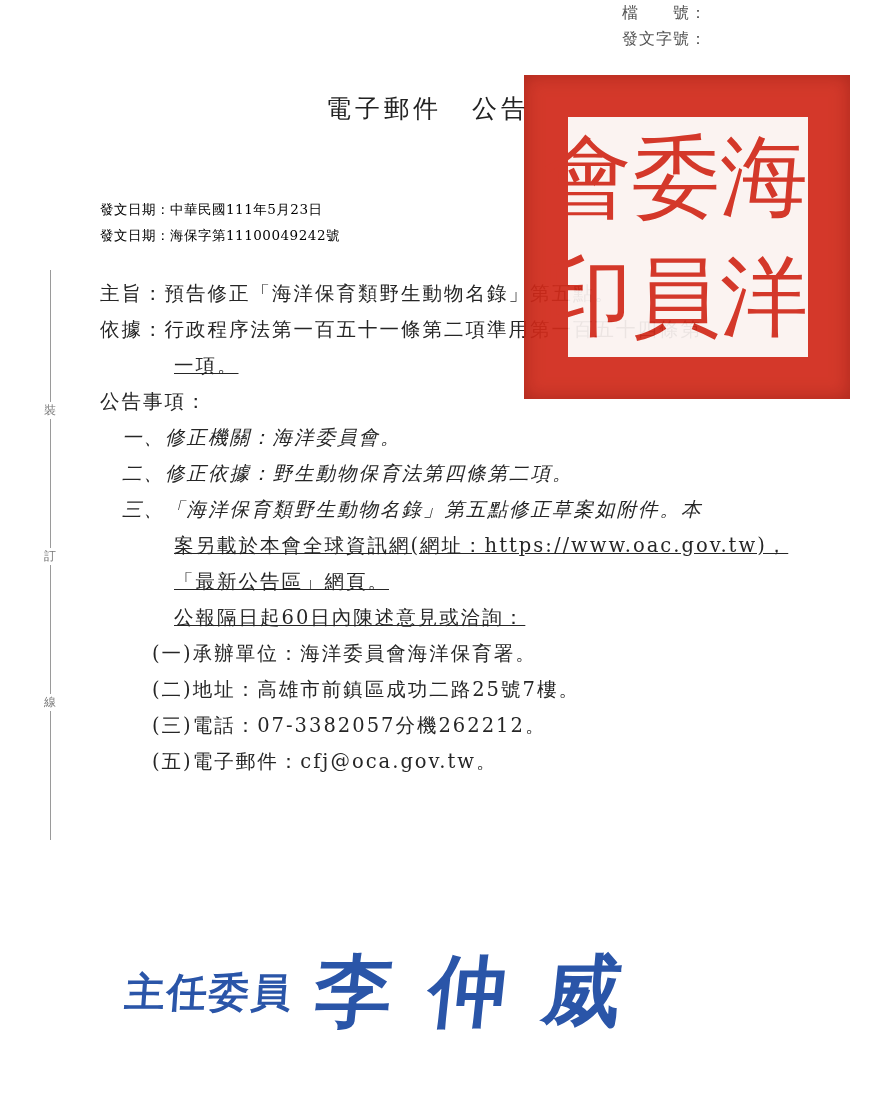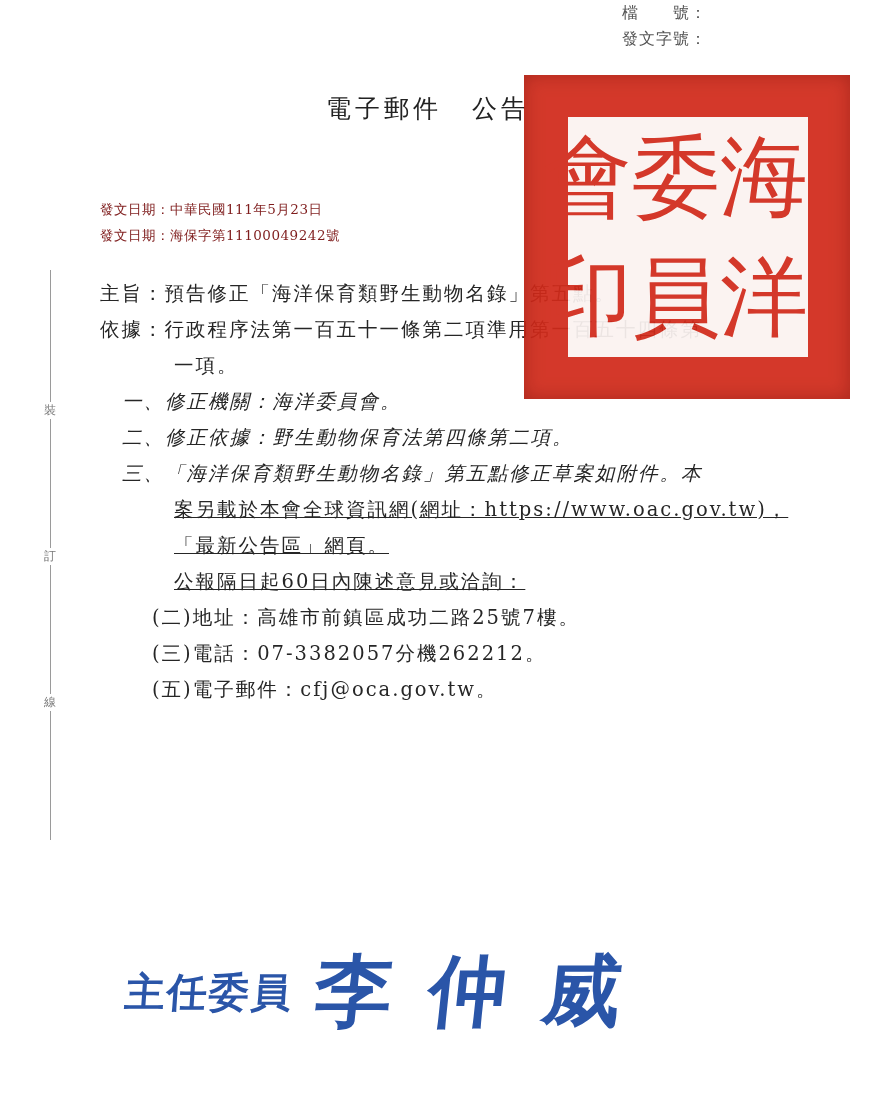--- a/index.html
+++ b/index.html
@@ -3,26 +3,26 @@
 <meta charset="utf-8">
 <style>
   html, body { margin: 0; padding: 0; }
   body {
     width: 880px; height: 1101px; background: #ffffff; position: relative; overflow: hidden;
     font-family: "DejaVu Serif", "Liberation Serif", serif; color: #2a2a2a;
   }
   .meta { position: absolute; left: 622px; top: 0; font-size: 16px; color: #555; line-height: 26px; letter-spacing: 1px; }
   .title { position: absolute; left: 326px; top: 92px; font-size: 25px; letter-spacing: 4px; color: #222; z-index: 1; }
   .title .gap { display: inline-block; width: 30px; }
-  .issue { position: absolute; left: 100px; top: 196px; font-size: 13.5px; line-height: 26px; color: #7f1d1d; letter-spacing: 0.5px; }
+  .issue { position: absolute; left: 100px; top: 196px; font-size: 13.5px; line-height: 26px; color: #000000; letter-spacing: 0.5px; }
   .binding { position: absolute; left: 50px; top: 270px; width: 1px; height: 570px; background: #9a9a9a; }
   .binding-char { position: absolute; left: 42px; font-size: 12px; color: #777; background: #fff; width: 16px; text-align: center; }
   .body { position: absolute; left: 100px; top: 276px; width: 720px; font-size: 19.5px; line-height: 36px; color: #262626; letter-spacing: 2px; z-index: 1; }
   .line { white-space: nowrap; }
-  .indent1 { padding-left: 74px; }
+  .indent1 { padding-left: 74px; text-decoration: underline; }
   .item { padding-left: 22px; font-style: italic; }
   .item-cont { padding-left: 74px; text-decoration: underline; }
   .sub { padding-left: 52px; }
   .seal {
     position: absolute; left: 524px; top: 75px; width: 326px; height: 324px;
     background: #d12a1a; z-index: 2; opacity: 0.93;
     box-shadow: inset 0 0 18px rgba(120,10,0,0.5);
   }
   .seal-inner {
     position: absolute; left: 44px; top: 42px; width: 240px; height: 240px; background: #fbf3f1;
@@ -62,26 +62,28 @@
 
 <div class="binding"></div>
 <div class="binding-char" style="top:402px;">裝</div>
 <div class="binding-char" style="top:548px;">訂</div>
 <div class="binding-char" style="top:694px;">線</div>
 
 <div class="body">
   <div class="line">主旨：預告修正「海洋保育類野生動物名錄」第五點。</div>
   <div class="line">依據：行政程序法第一百五十一條第二項準用第一百五十四條第</div>
   <div class="line indent1">一項。</div>
+  <div class="line">公告事項：</div>
   <div class="line item">一、修正機關：海洋委員會。</div>
   <div class="line item">二、修正依據：野生動物保育法第四條第二項。</div>
   <div class="line item">三、「海洋保育類野生動物名錄」第五點修正草案如附件。本</div>
   <div class="line item-cont">案另載於本會全球資訊網(網址：https://www.oac.gov.tw)，</div>
   <div class="line item-cont">「最新公告區」網頁。</div>
   <div class="line item-cont">公報隔日起60日內陳述意見或洽詢：</div>
+  <div class="line sub">(一)承辦單位：海洋委員會海洋保育署。</div>
   <div class="line sub">(二)地址：高雄市前鎮區成功二路25號7樓。</div>
   <div class="line sub">(三)電話：07-3382057分機262212。</div>
   <div class="line sub">(五)電子郵件：cfj@oca.gov.tw。</div>
 </div>
 
 <div class="seal">
   <div class="seal-inner" style="display:block;">
     <div class="seal-grid">
       <div class="seal-col">
         <div class="seal-char">海</div>

